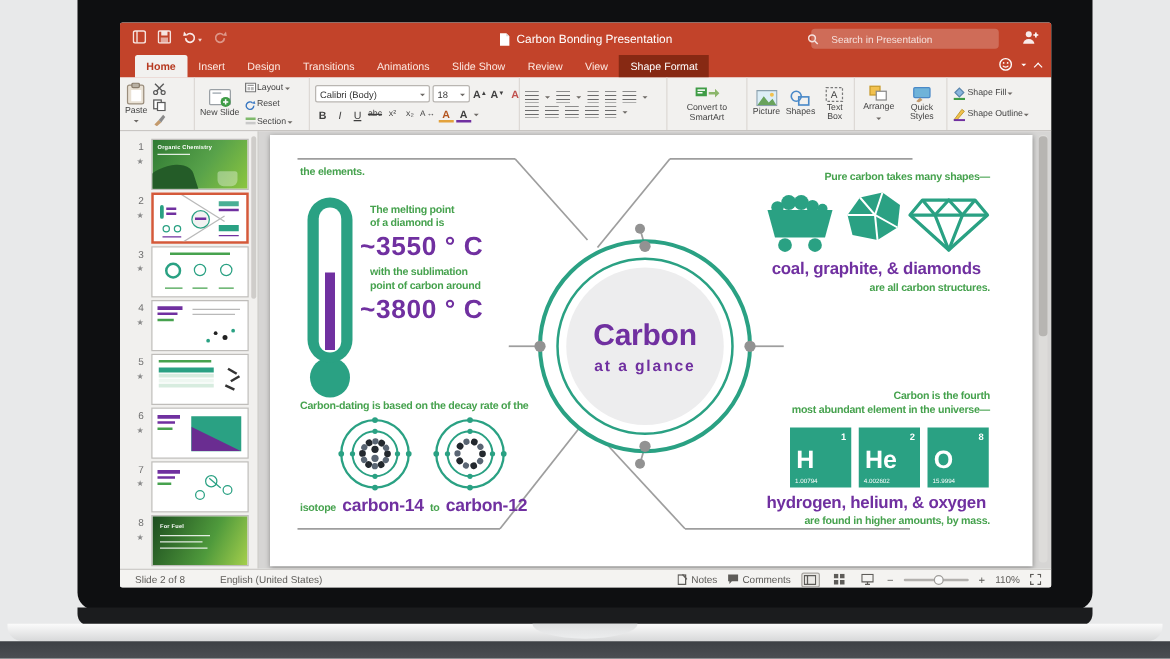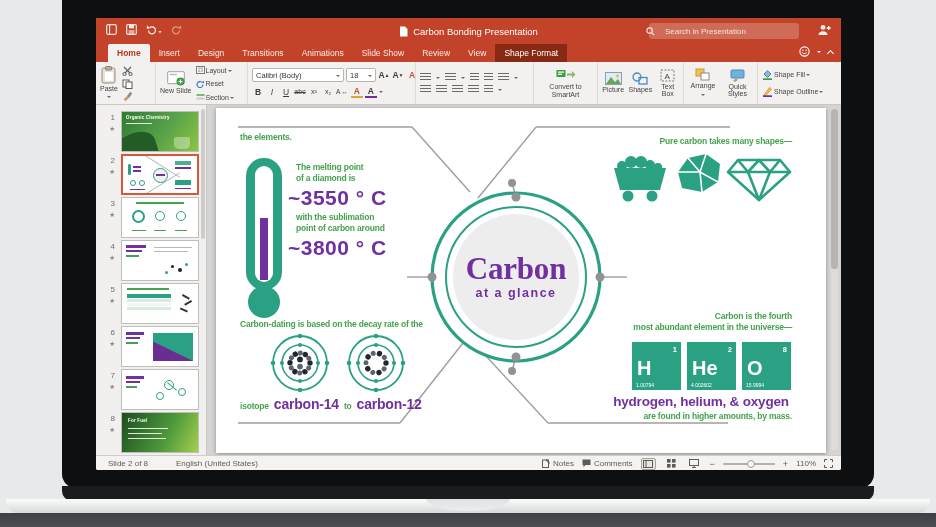--- a/index.html
+++ b/index.html
@@ -62,21 +62,21 @@
   .cscroll { position:absolute; right:3px; top:3px; width:7px; height:342px; background:#dddcda; border-radius:3px; }
   .cscroll-thumb { position:absolute; right:3px; top:4px; width:7px; height:160px; background:#b7b5b2; border-radius:3px; }
 
   
   .slide { position:absolute; left:9px; top:3px; width:610px; height:345px; background:#fff; box-shadow:0 1px 4px rgba(0,0,0,.35); }
   .slide svg.bg { position:absolute; left:0; top:0; }
   .sg { color:#46a24e; font-weight:bold; letter-spacing:-0.2px; }
   .sp { color:#7030a0; font-weight:bold; letter-spacing:-0.2px; }
   .s-intro { font-size:8.5px; line-height:11px; }
   .s-temp { font-size:21px; letter-spacing:0.5px; }
-  .s-title { font-size:31px; line-height:30px;font-family:Liberation Serif, serif; }
+  .s-title { font-size:24px; line-height:30px; }
   .s-sub { font-size:12.5px; letter-spacing:1.5px; }
   .s-cap { font-size:13.5px; }
   .tile { position:absolute; width:49px; height:48px; background:#2aa183; color:#fff; }
   .tile .sym { position:absolute; left:5px; bottom:10px; font-size:20px; font-weight:bold; }
   .tile .anum { position:absolute; right:4px; top:3px; font-size:7.5px; font-weight:bold; }
   .tile .mass { position:absolute; left:4px; bottom:2px; font-size:5px; }
 
   
   .statusbar { position:absolute; left:0; top:437px; width:745px; height:15px; background:#f4f3f1; border-top:1px solid #cfcdca; font-size:8px; color:#5e5c59; }
   .sb-left { position:absolute; left:12px; top:3px; display:flex; gap:28px; }
@@ -608,20 +608,22 @@
         <div class="abs sg s-intro" style="left:80px;top:104px">
           <div>with the sublimation</div>
           <div>point of carbon around</div>
         </div>
         <div class="abs sp s-temp" style="left:72px;top:128px">~3800 ° C</div>
 
         <div class="abs sp s-title" style="left:216px;top:146px;width:168px;text-align:center">Carbon</div>
         <div class="abs sp s-sub" style="left:216px;top:178px;width:168px;text-align:center">at a glance</div>
 
         <div class="abs sg s-intro" style="left:366px;top:28px;width:210px;text-align:right">Pure carbon takes many shapes—</div>
+        <div class="abs sp s-cap" style="left:390px;top:99px;width:190px;text-align:center">coal, graphite, &amp; diamonds</div>
+        <div class="abs sg s-intro" style="left:366px;top:117px;width:210px;text-align:right">are all carbon structures.</div>
 
         <div class="abs sg s-intro" style="left:24px;top:211px;white-space:nowrap">Carbon-dating is based on the decay rate of the</div>
         <div class="abs" style="left:24px;top:288px;display:flex;align-items:baseline;gap:5px">
           <span class="sg s-intro">isotope</span>
           <span class="sp" style="font-size:14px">carbon-14</span>
           <span class="sg s-intro">to</span>
           <span class="sp" style="font-size:14px">carbon-12</span>
         </div>
 
         <div class="abs sg s-intro" style="left:366px;top:203px;width:210px;text-align:right">

